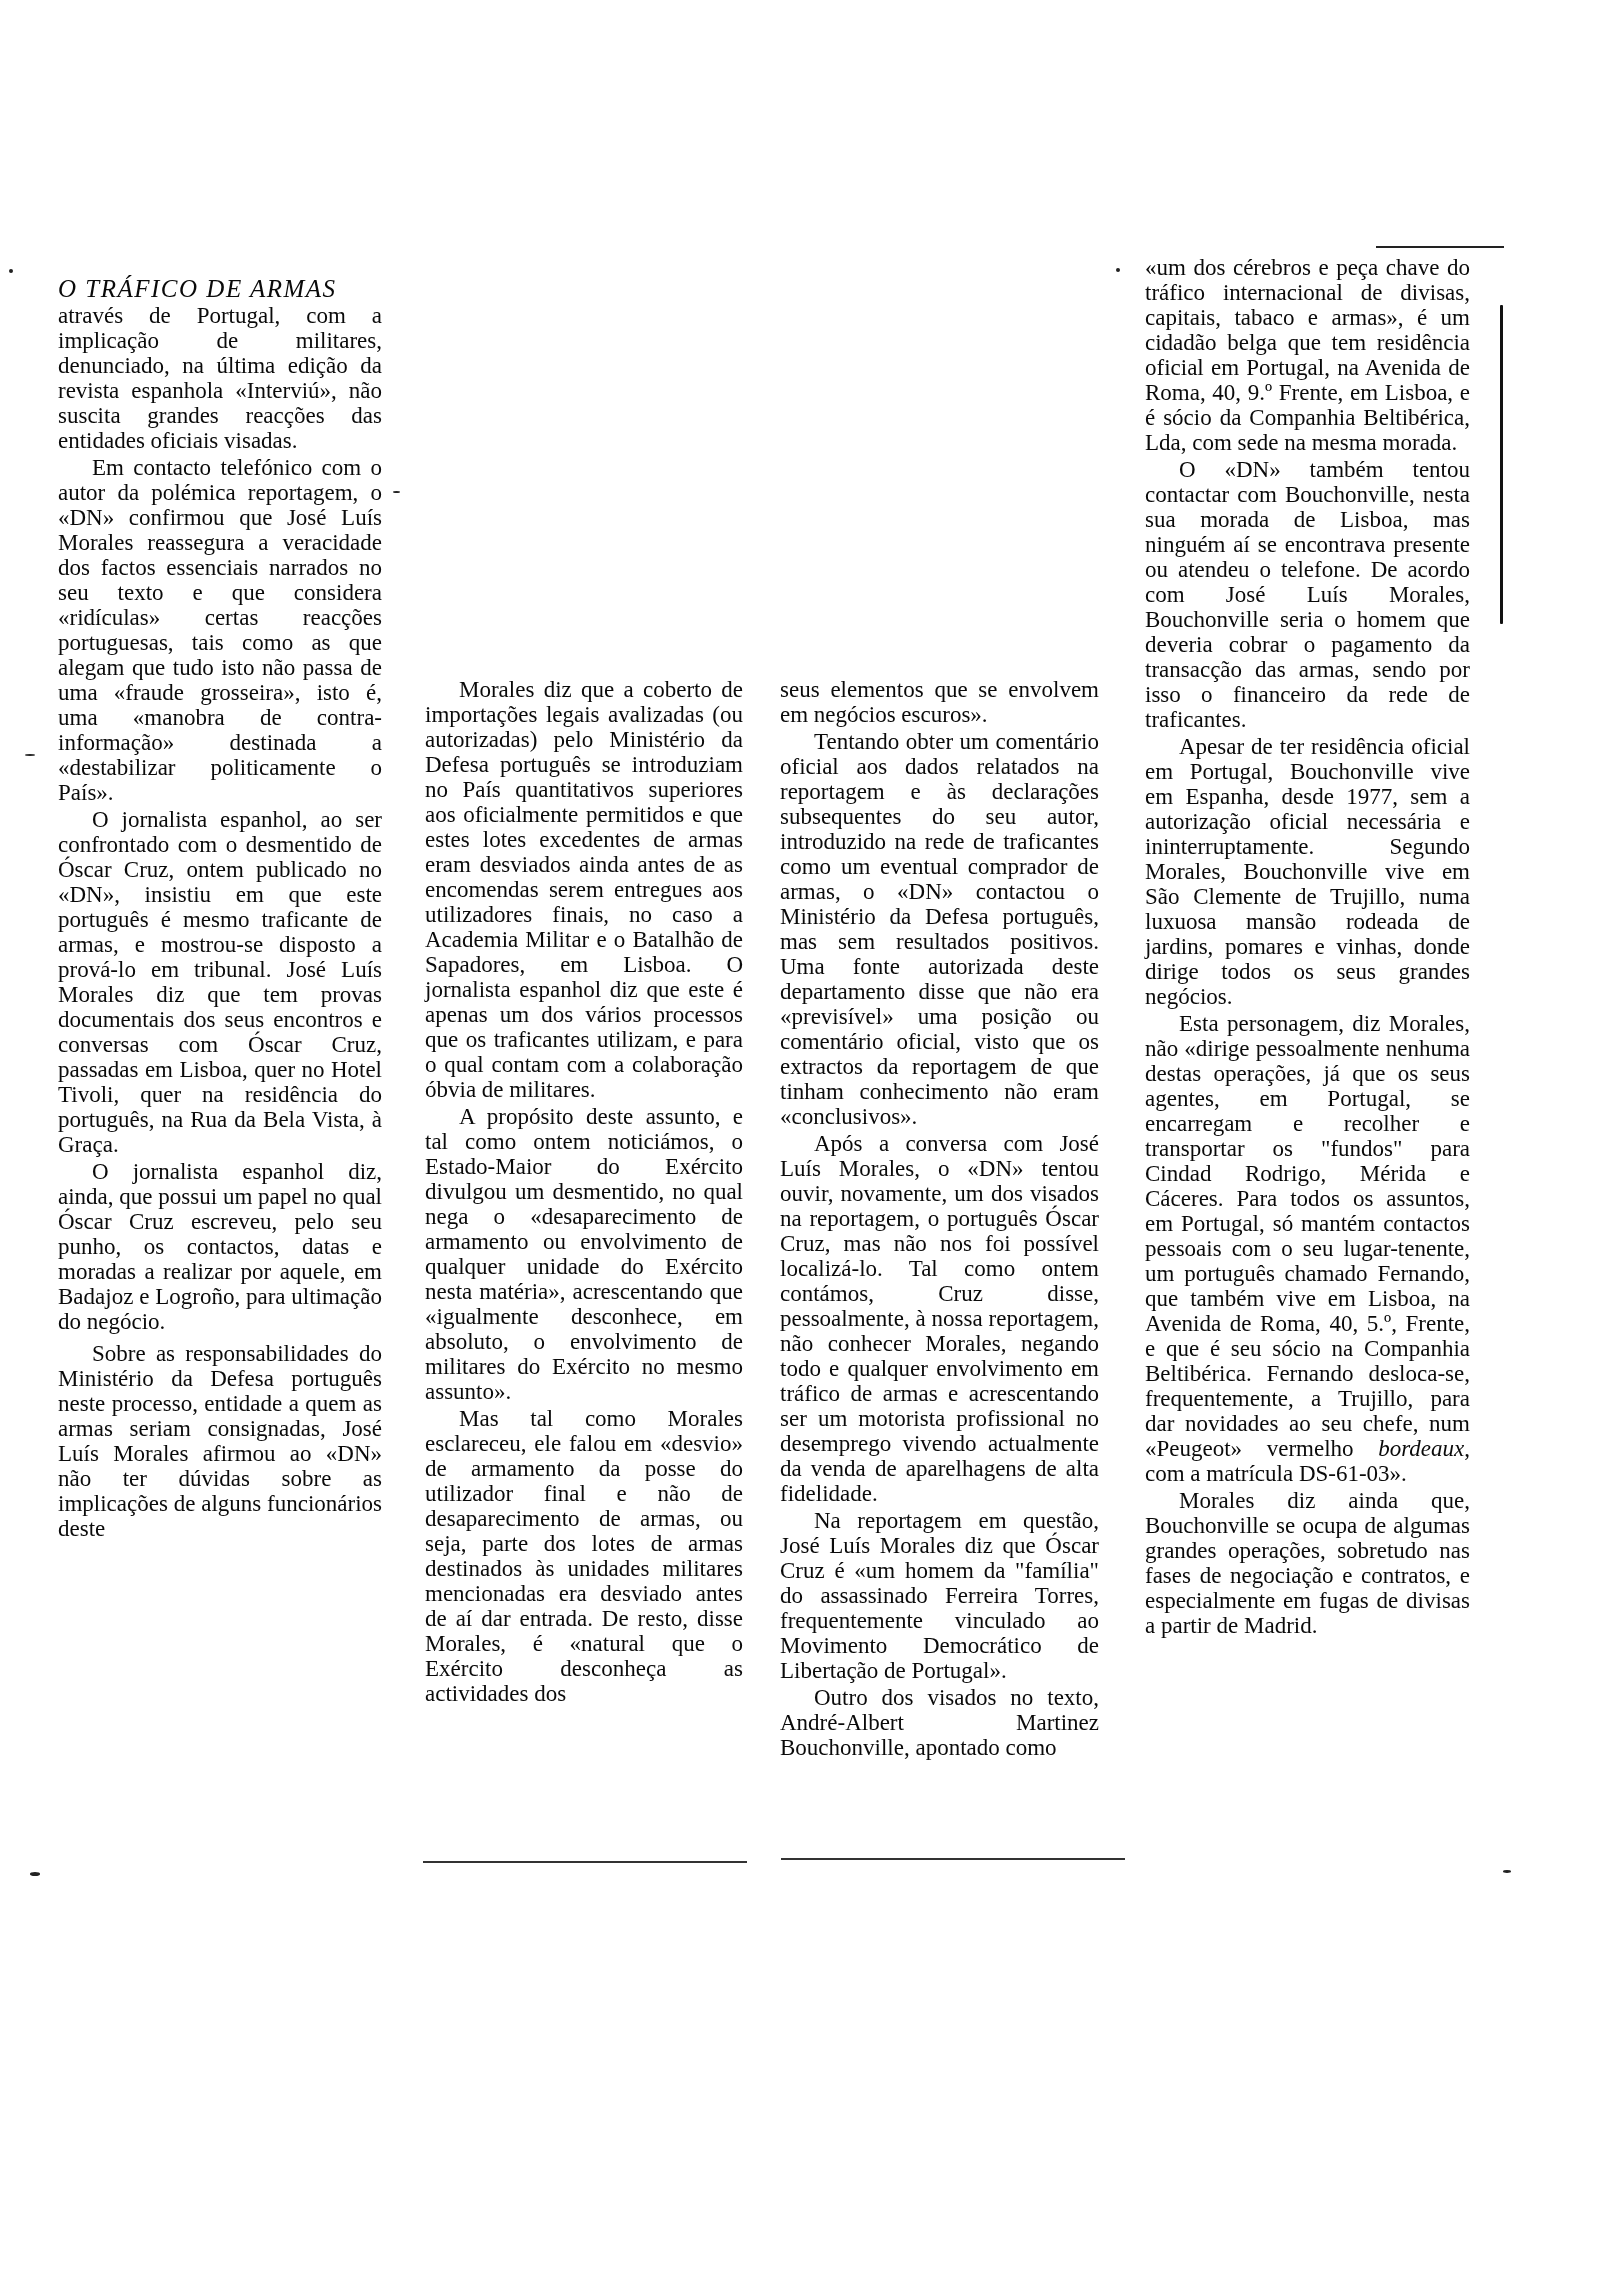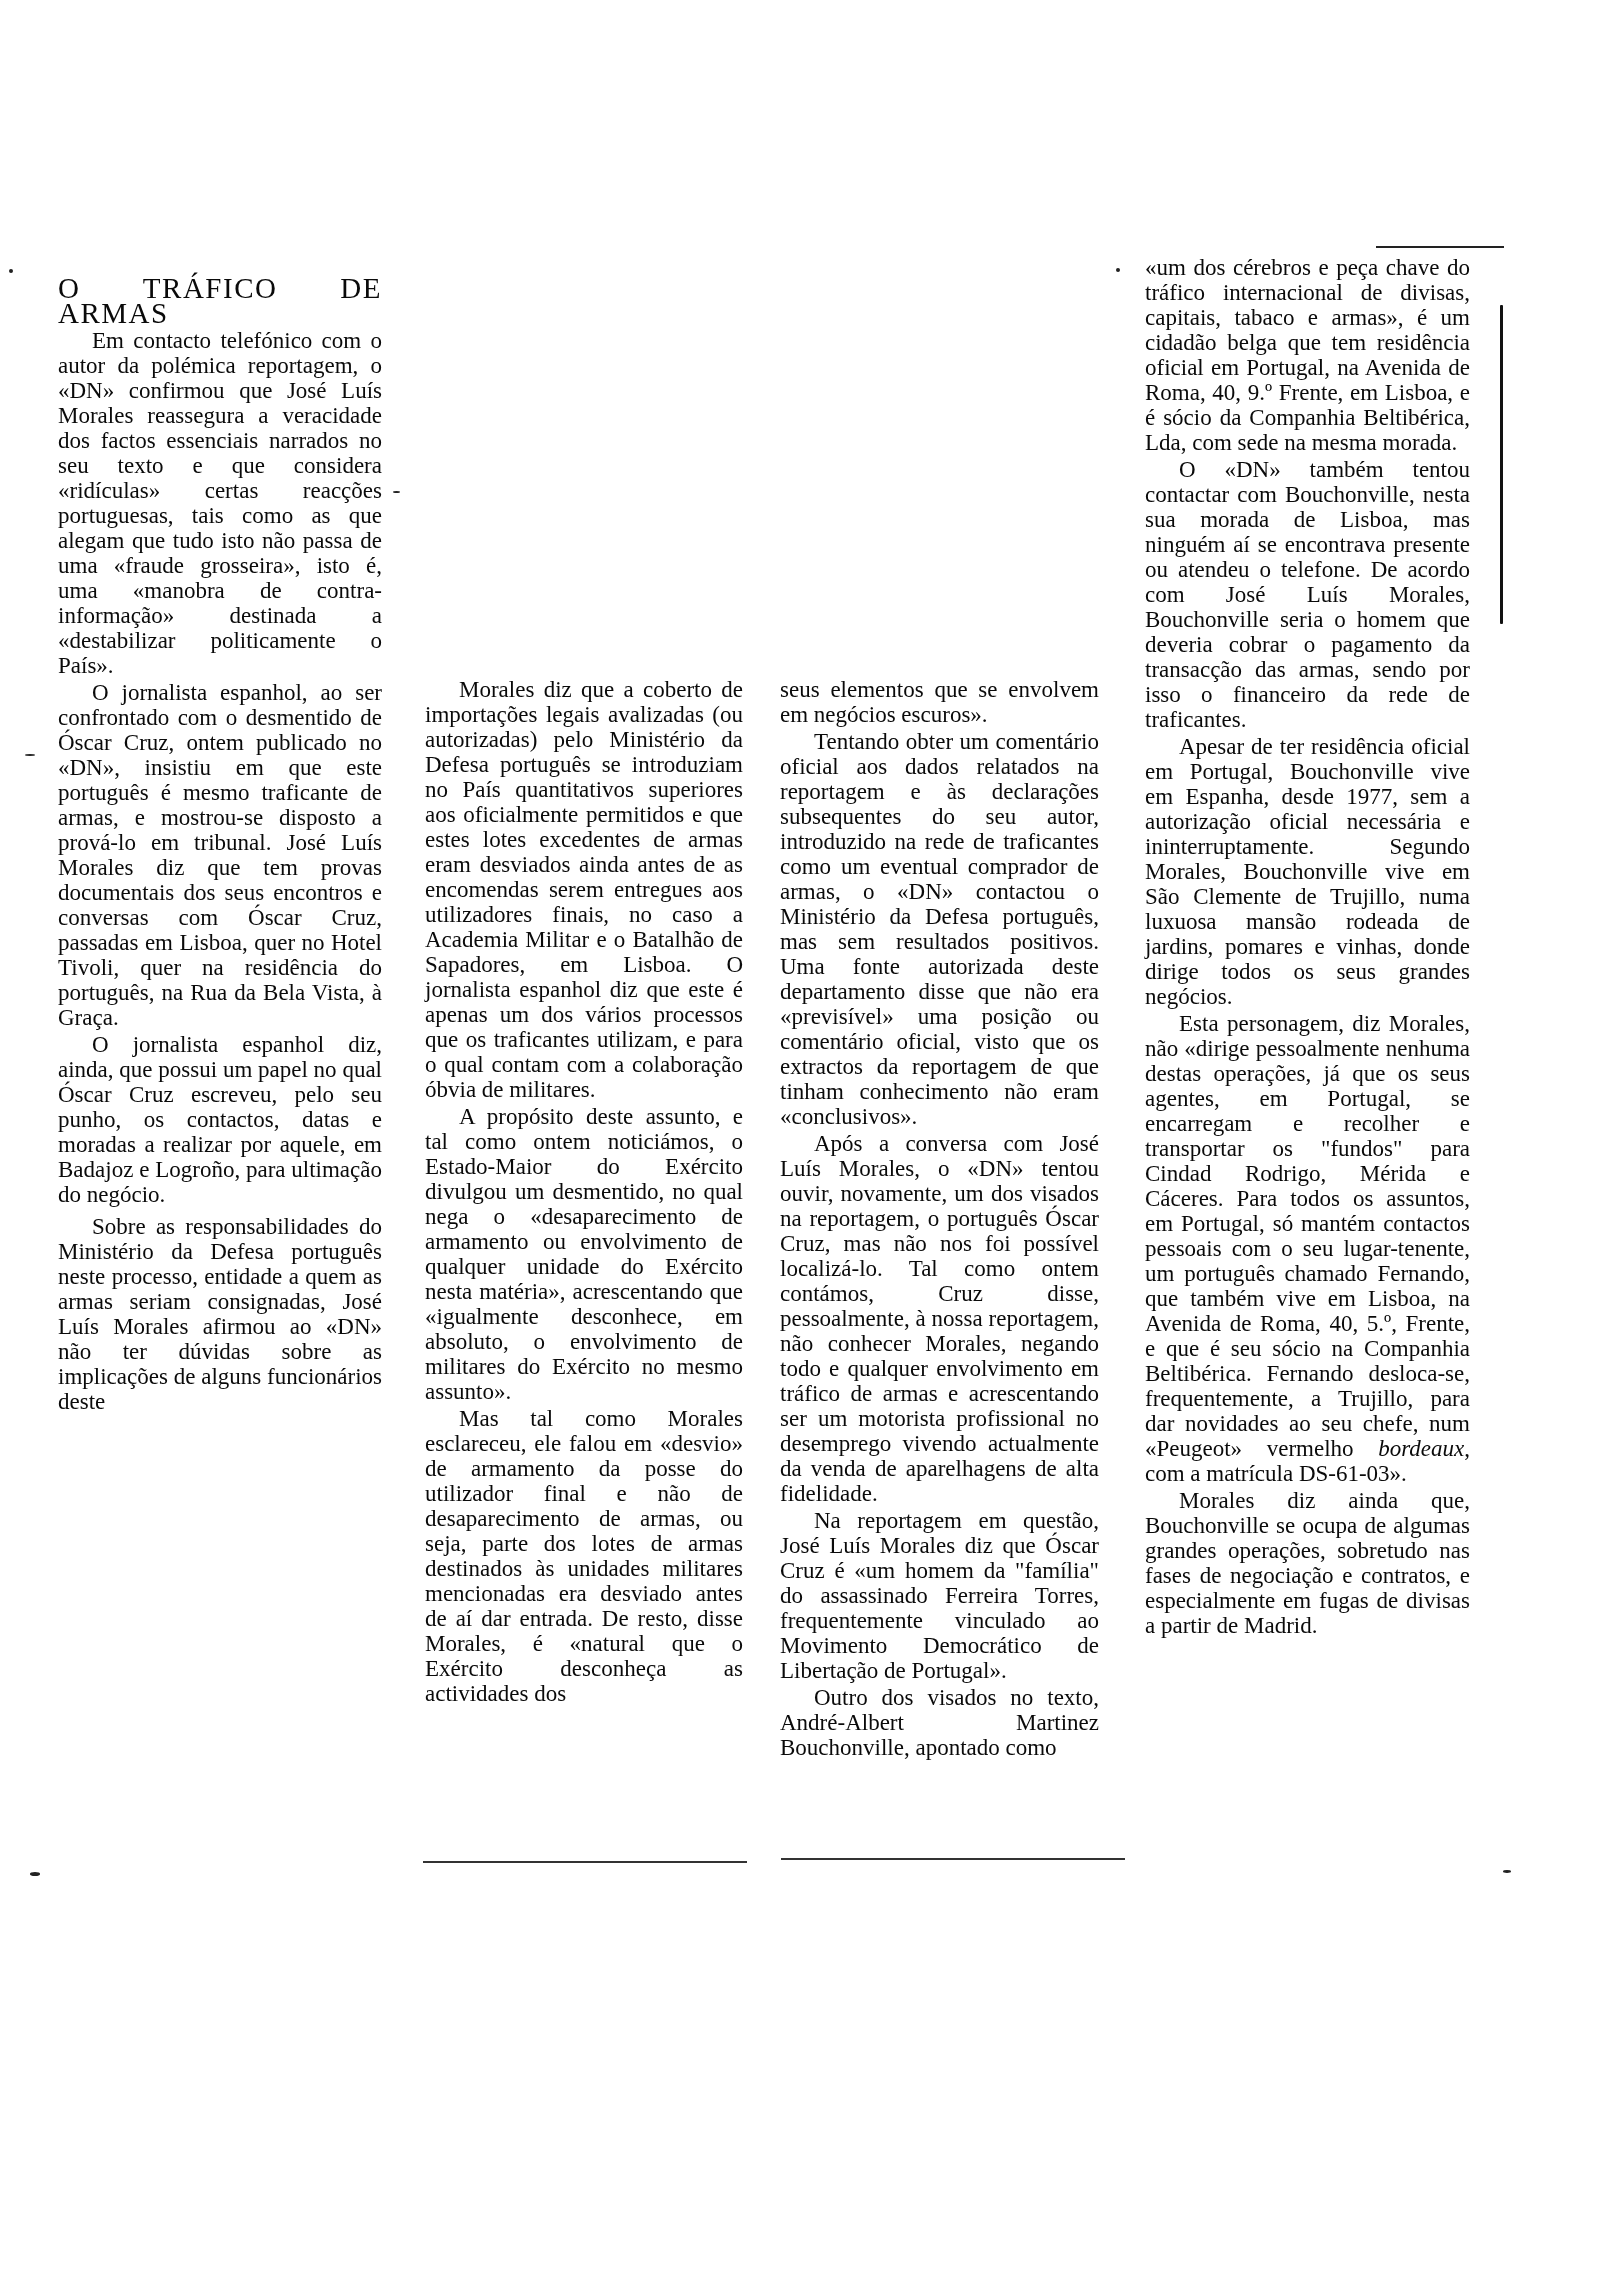--- a/index.html
+++ b/index.html
@@ -12,21 +12,21 @@
     position: absolute;
     font-size: 23px;
     line-height: 25px;
     text-align: justify;
     hyphens: manual;
   }
   .col p { margin: 0; text-indent: 34px; }
   .col p.first { text-indent: 0; }
   .col p + p { margin-top: 2px; }
   .headline {
-    font-size: 29px; letter-spacing: 1.5px; text-indent: 0 !important;
+    font-size: 25px; letter-spacing: 1.5px; text-indent: 0 !important; font-style: italic;
   }
   #col1 { left: 58px; top: 276px; width: 324px; }
   #col2 { left: 425px; top: 677px; width: 318px; }
   #col3 { left: 780px; top: 677px; width: 319px; }
   #col4 { left: 1145px; top: 255px; width: 325px; }
   .rule-right {
     position: absolute; left: 1500px; top: 305px; width: 2.5px; height: 319px;
     background: #111; border-radius: 1px;
   }
   .rule-top {
@@ -44,20 +44,21 @@
 
 <div class="rule-top"></div>
 <div class="rule-right"></div>
 <div class="rule-bottom" style="left:423px;width:324px"></div>
 <div class="rule-bottom" style="left:781px;width:344px;top:1858px"></div>
 
 <article>
 
   <div id="col1" class="col">
     <p class="first headline">O TRÁFICO DE ARMAS</p>
+    <p class="first">através de Portugal, com a implicação de militares, denunciado, na última edição da revista espanhola «Interviú», não suscita grandes reacções das entidades oficiais visadas.</p>
     <p>Em contacto telefónico com o autor da polémica reportagem, o «DN» confirmou que José Luís Morales reassegura a veracidade dos factos essenciais narrados no seu texto e que considera «ridículas» certas reacções portuguesas, tais como as que alegam que tudo isto não passa de uma «fraude grosseira», isto é, uma «manobra de contra-informação» destinada a «destabilizar politicamente o País».</p>
     <p>O jornalista espanhol, ao ser confrontado com o desmentido de Óscar Cruz, ontem publicado no «DN», insistiu em que este português é mesmo traficante de armas, e mostrou-se disposto a prová-lo em tribunal. José Luís Morales diz que tem provas documentais dos seus encontros e conversas com Óscar Cruz, passadas em Lisboa, quer no Hotel Tivoli, quer na residência do português, na Rua da Bela Vista, à Graça.</p>
     <p>O jornalista espanhol diz, ainda, que possui um papel no qual Óscar Cruz escreveu, pelo seu punho, os contactos, datas e moradas a realizar por aquele, em Badajoz e Logroño, para ultimação do negócio.</p>
     <p style="margin-top:7px">Sobre as responsabilidades do Ministério da Defesa português neste processo, entidade a quem as armas seriam consignadas, José Luís Morales afirmou ao «DN» não ter dúvidas sobre as implicações de alguns funcionários deste</p>
   </div>
 
   <div id="col2" class="col">
     <p>Morales diz que a coberto de importações legais avalizadas (ou autorizadas) pelo Ministério da Defesa português se introduziam no País quantitativos superiores aos oficialmente permitidos e que estes lotes excedentes de armas eram desviados ainda antes de as encomendas serem entregues aos utilizadores finais, no caso a Academia Militar e o Batalhão de Sapadores, em Lisboa. O jornalista espanhol diz que este é apenas um dos vários processos que os traficantes utilizam, e para o qual contam com a colaboração óbvia de militares.</p>
     <p>A propósito deste assunto, e tal como ontem noticiámos, o Estado-Maior do Exército divulgou um desmentido, no qual nega o «desaparecimento de armamento ou envolvimento de qualquer unidade do Exército nesta matéria», acrescentando que «igualmente desconhece, em absoluto, o envolvimento de militares do Exército no mesmo assunto».</p>
     <p>Mas tal como Morales esclareceu, ele falou em «desvio» de armamento da posse do utilizador final e não de desaparecimento de armas, ou seja, parte dos lotes de armas destinados às unidades militares mencionadas era desviado antes de aí dar entrada. De resto, disse Morales, é «natural que o Exército desconheça as actividades dos</p>

